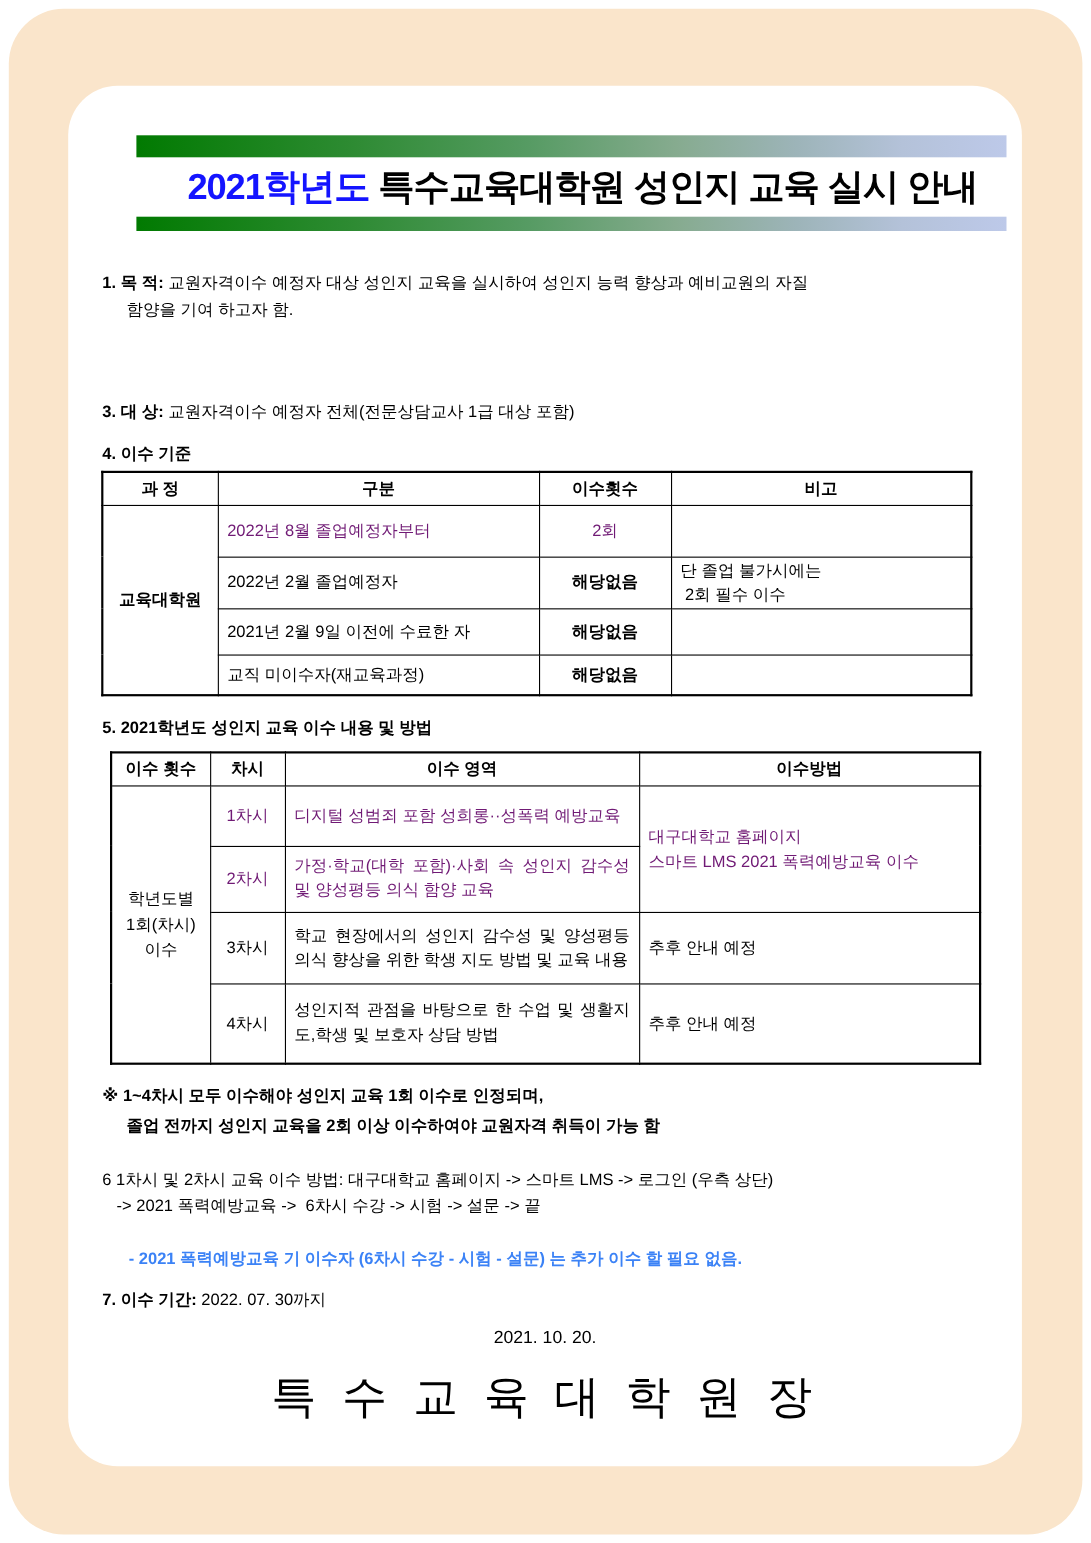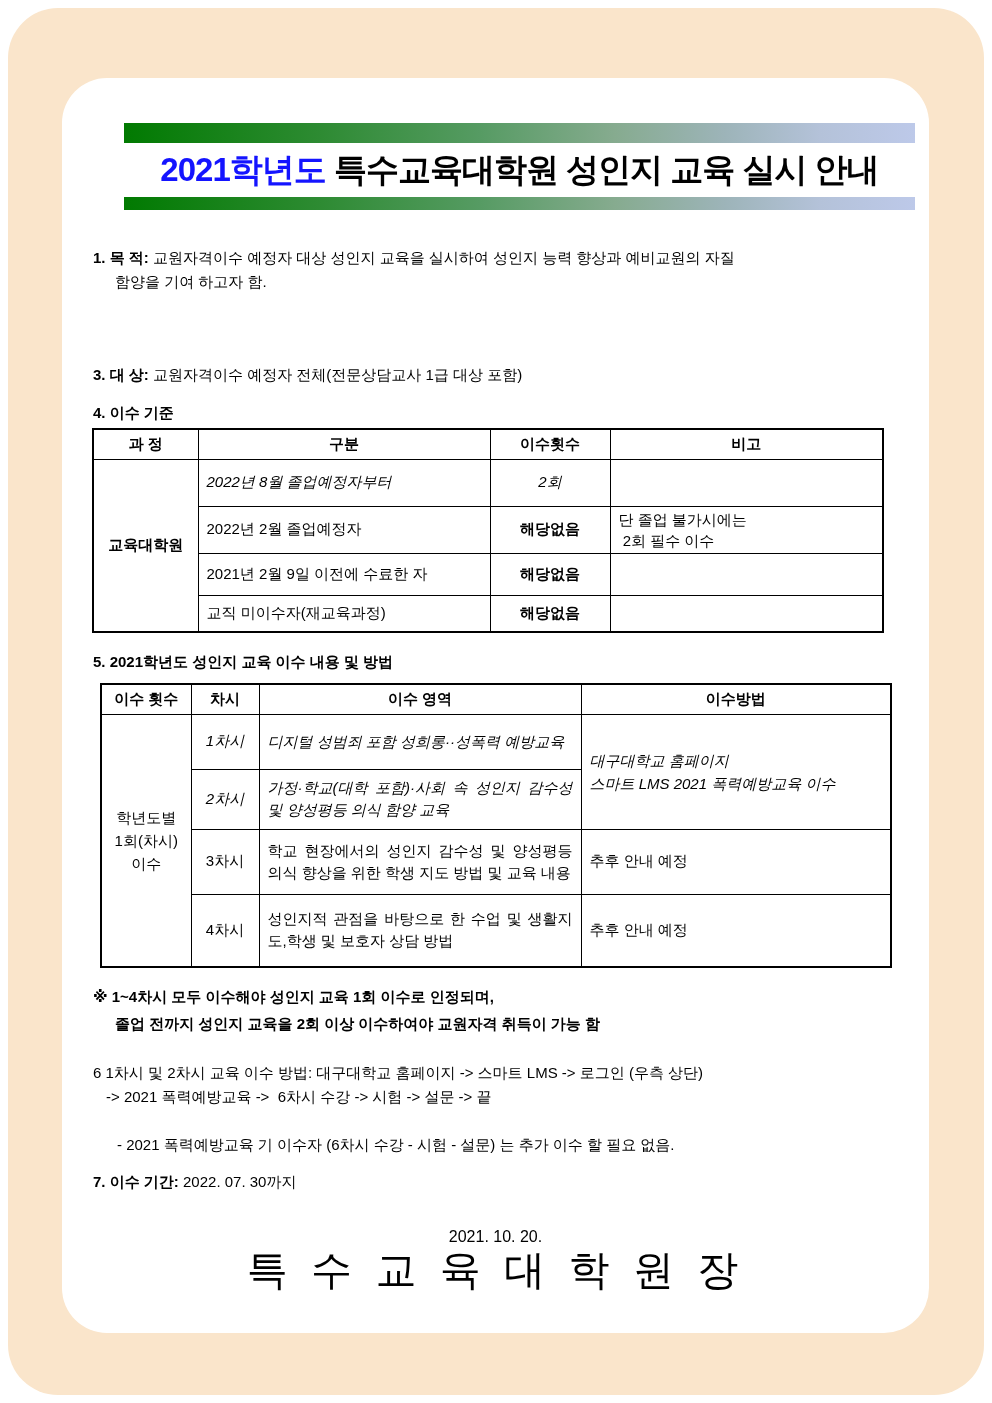--- a/index.html
+++ b/index.html
@@ -16,43 +16,43 @@
     background:#ffffff;border-radius:45px;
   }
   .abs{position:absolute;}
   .bar{
     left:62px;width:791px;
     background:linear-gradient(90deg,#017a01 0%,#2e8b33 25%,#569b63 45%,#86ab8f 62%,#9db4b9 76%,#b4c2d9 88%,#bdc9e9 100%);
   }
   .bar-top{top:45px;height:20px;}
   .bar-bottom{top:119px;height:13px;}
   .page-title{
-    left:62px;top:70px;width:791px;height:44px;line-height:44px;
+    left:72px;top:70px;width:791px;height:44px;line-height:44px;
     text-align:center;font-size:33px;font-weight:bold;letter-spacing:-1px;
     white-space:pre;
   }
   .page-title .year{color:#1414FF;}
   .line{font-size:15px;line-height:24px;white-space:pre-wrap;}
   .b{font-weight:bold;}
   .content-left{left:31px;width:810px;}
-  .red{color:#000000;font-weight:normal;}
+  .red{color:#3b82f6;font-weight:bold;}
   table{
     border-collapse:collapse;table-layout:fixed;
     font-size:15px;border:2px solid #000;
   }
   td,th{border:1px solid #000;overflow:hidden;padding:0;vertical-align:middle;}
   th{font-weight:bold;text-align:center;font-size:15px;}
   .cell-center{text-align:center;}
   .cell-left{text-align:left;padding-left:8px;}
   .cell-pad{padding:2px 8px;}
   .area-cell{
     text-align:justify;text-align-last:left;word-break:break-all;
     padding:2px 8px;line-height:22px;
   }
-  .blue{color:#000000;font-style:italic;}
+  .blue{color:#701a75;}
   .group-cell{text-align:center;font-weight:bold;}
   .group-cell2{text-align:center;font-weight:normal;line-height:23px;}
   .note-cell{line-height:21px;padding:2px 8px;vertical-align:middle;}
   .centered{left:0;width:867px;text-align:center;}
   .signature{font-size:41px;letter-spacing:6px;white-space:pre;}
 </style>
 </head>
 <body>
 
 <div class="page-bg"></div>
@@ -176,16 +176,16 @@
     <div class="line" style="padding-left:13px;">-&gt; 2021 폭력예방교육 -&gt;  6차시 수강 -&gt; 시험 -&gt; 설문 -&gt; 끝</div>
   </div>
   <div class="abs content-left" style="top:1055px;">
     <div class="line red" style="padding-left:24px;">- 2021 폭력예방교육 기 이수자 (6차시 수강 - 시험 - 설문) 는 추가 이수 할 필요 없음.</div>
   </div>
 
   <div class="abs content-left" style="top:1092px;">
     <div class="line"><span class="b">7. 이수 기간:</span><span> 2022. 07. 30까지</span></div>
   </div>
 
-  <div class="abs centered" style="top:1130px;font-size:16px;margin-top:20px;">2021. 10. 20.</div>
+  <div class="abs centered" style="top:1130px;font-size:16px;">2021. 10. 20.</div>
   <div class="abs centered signature" style="top:1165px;">특 수 교 육 대 학 원 장</div>
 
 </div>
 
 </body></html>

